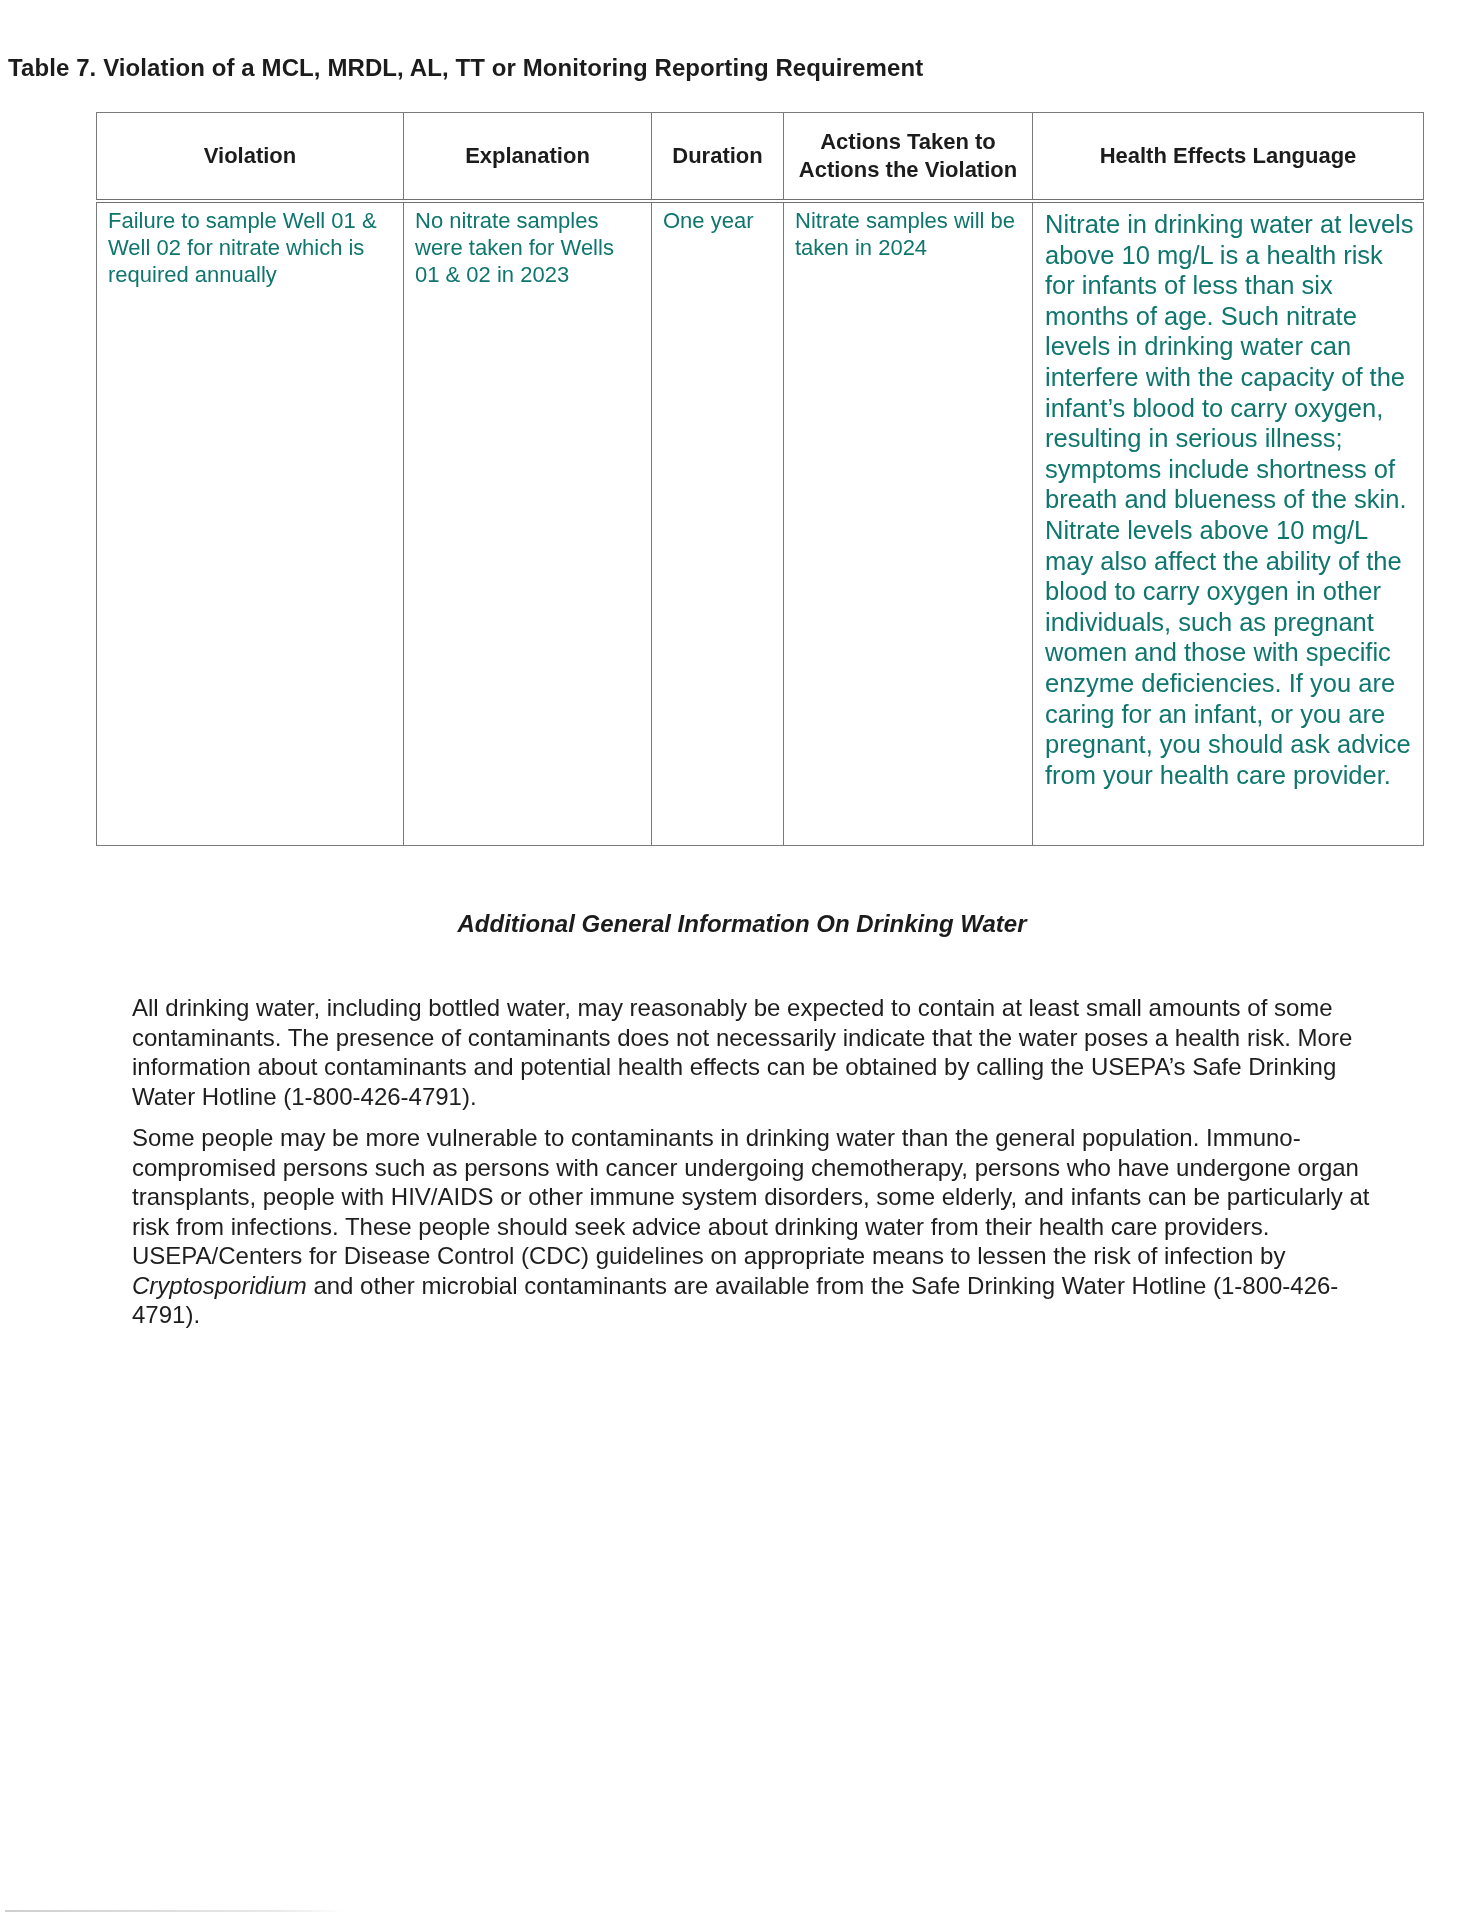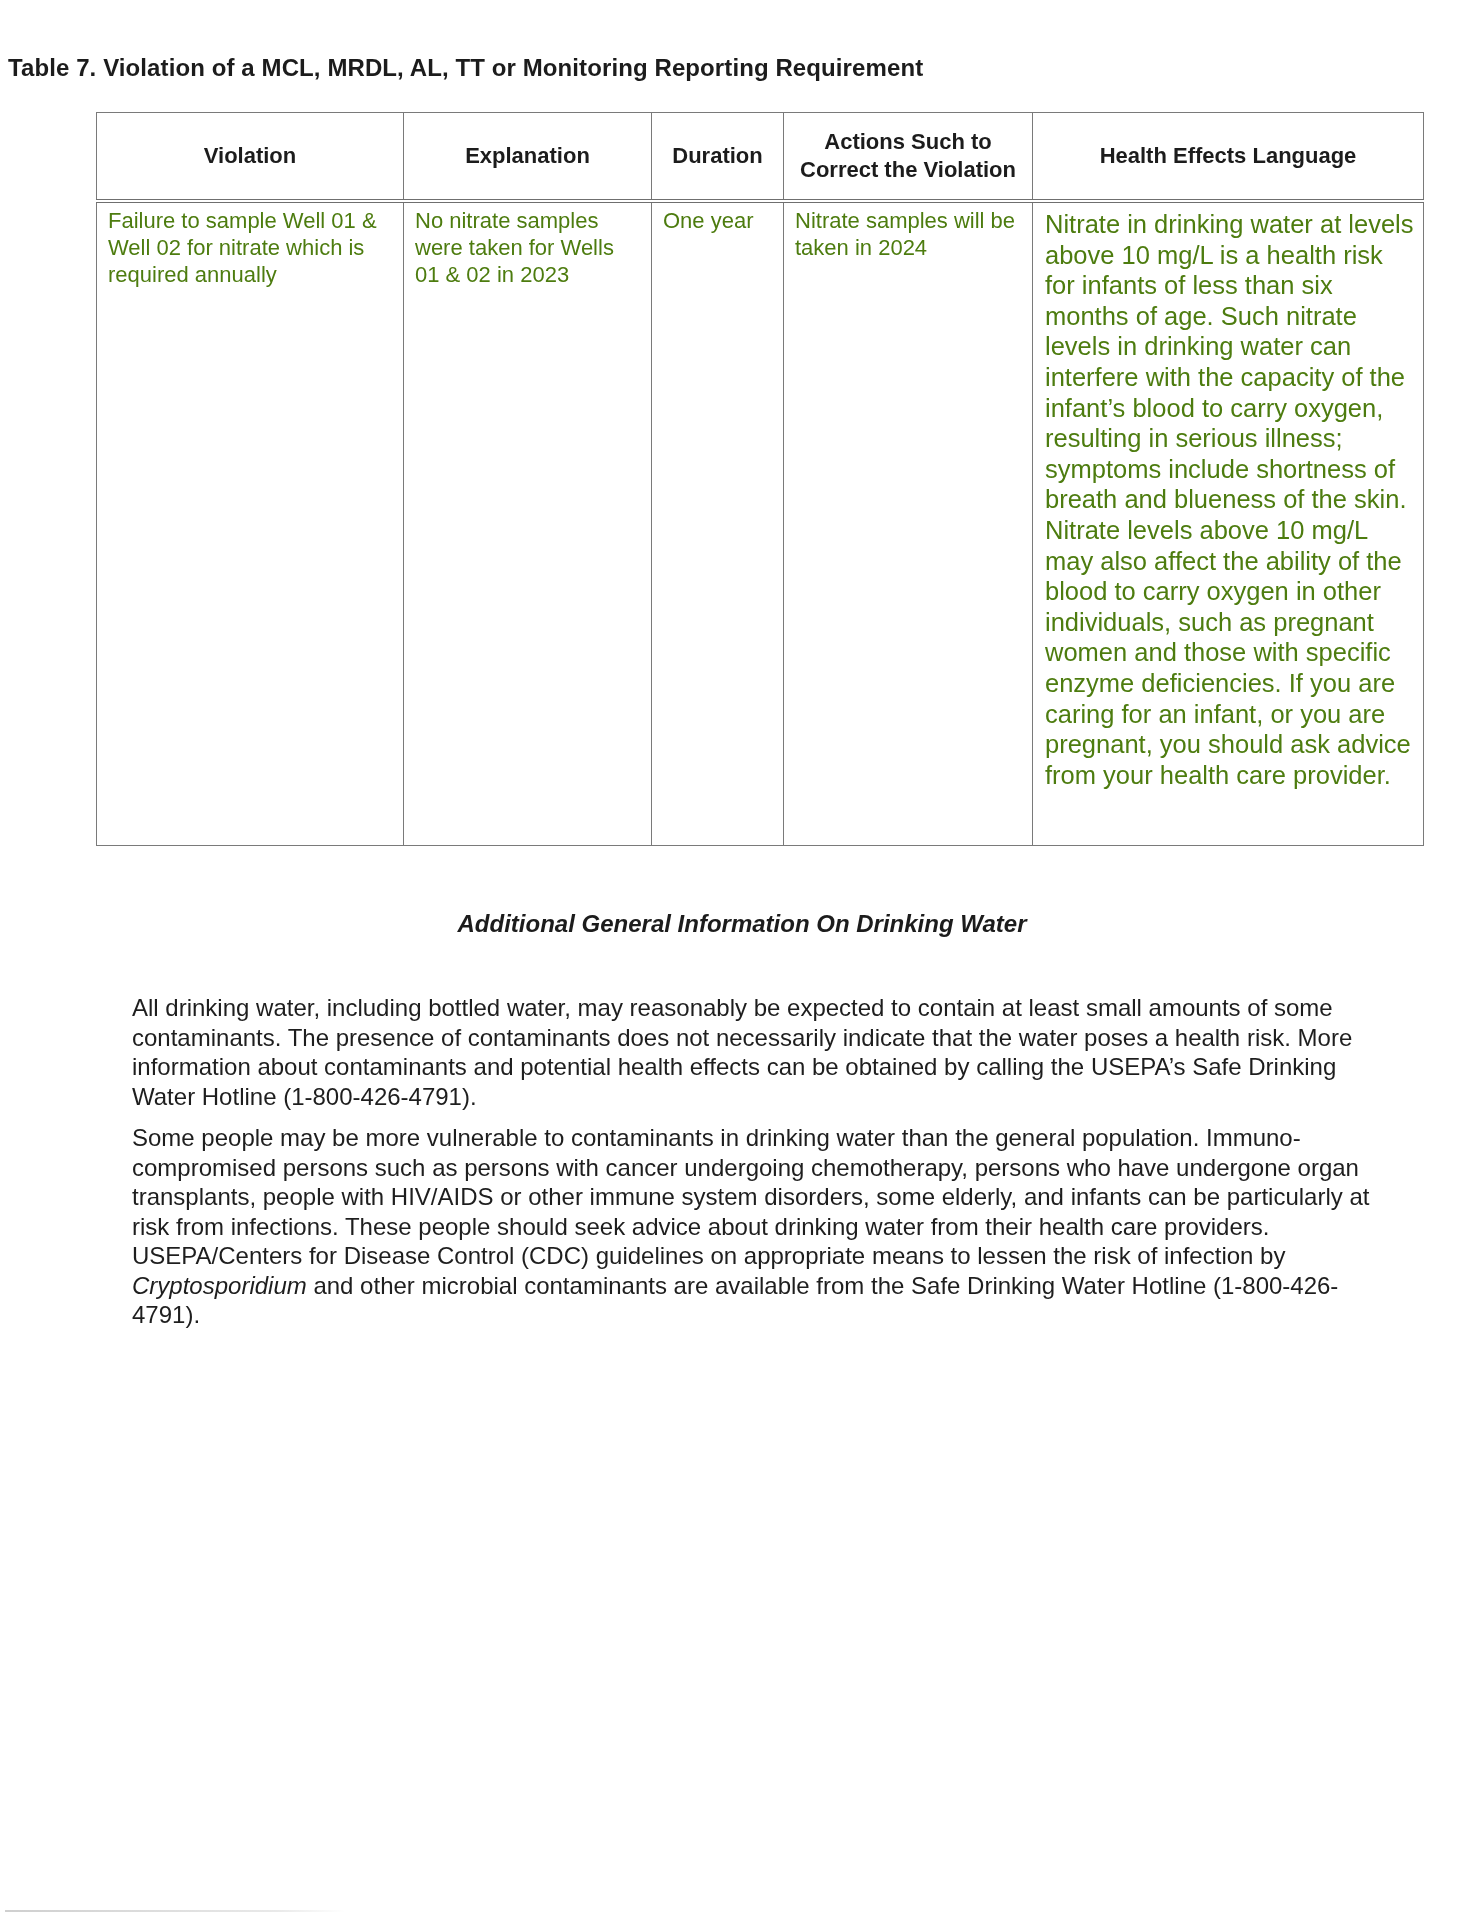--- a/index.html
+++ b/index.html
@@ -47,21 +47,21 @@
       vertical-align: middle;
       color: #1c1c1c;
       border-bottom: 4px double #6f6f6f;
       padding: 0 6px;
     }
     table.violation-table tbody td {
       font-size: 22px;
       line-height: 27px;
       padding: 4px 10px 0 11px;
       height: 636px;
-      color: #4d7c0f;
+      color: #0f766e;
     }
     table.violation-table tbody td.health {
       font-size: 25.5px;
       line-height: 30.6px;
       padding: 6px 8px 0 12px;
     }
     .col-violation { width: 307px; }
     .col-explanation { width: 248px; }
     .col-duration { width: 132px; }
     .col-actions { width: 249px; }
@@ -111,21 +111,21 @@
     <col class="col-explanation">
     <col class="col-duration">
     <col class="col-actions">
     <col class="col-health">
   </colgroup>
   <thead>
     <tr>
       <th>Violation</th>
       <th>Explanation</th>
       <th>Duration</th>
-      <th>Actions Such to Correct the Violation</th>
+      <th>Actions Taken to Actions the Violation</th>
       <th>Health Effects Language</th>
     </tr>
   </thead>
   <tbody>
     <tr>
       <td>Failure to sample Well 01 &amp; Well 02 for nitrate which is required annually</td>
       <td>No nitrate samples were taken for Wells 01 &amp; 02 in 2023</td>
       <td>One year</td>
       <td>Nitrate samples will be taken in 2024</td>
       <td class="health">Nitrate in drinking water at levels above 10 mg/L is a health risk for infants of less than six months of age.  Such nitrate levels in drinking water can interfere with the capacity of the infant’s blood to carry oxygen, resulting in serious illness; symptoms include shortness of breath and blueness of the skin.  Nitrate levels above 10 mg/L may also affect the ability of the blood to carry oxygen in other individuals, such as pregnant women and those with specific enzyme deficiencies.  If you are caring for an infant, or you are pregnant, you should ask advice from your health care provider.</td>

